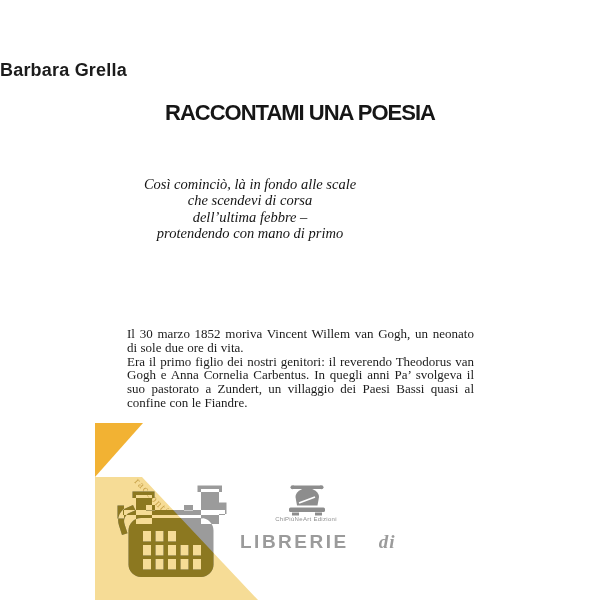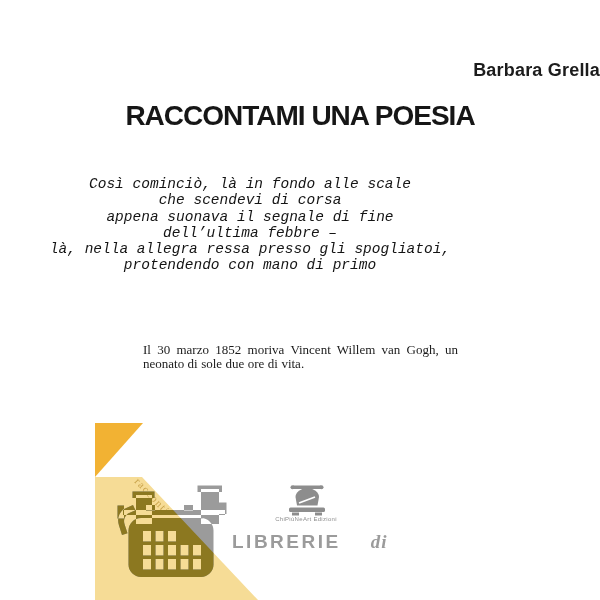--- a/index.html
+++ b/index.html
@@ -2,45 +2,45 @@
 <html><head>
 <meta charset="utf-8">
 <style>
   html,body{margin:0;padding:0;}
   body{
     width:600px;height:600px;background:#ffffff;position:relative;overflow:hidden;
     font-family:"Liberation Sans",sans-serif;
   }
   .cover{position:absolute;inset:0;}
   .author{
-    position:absolute;top:60px;left:0;width:600px;text-align:right;
+    position:absolute;top:60px;left:0;width:600px;text-align:left;
     font-weight:bold;font-size:18px;letter-spacing:.2px;color:#1c1c1c;
   }
   .title{
     position:absolute;top:100px;left:0;width:600px;margin:0;text-align:center;
-    font-weight:bold;font-size:28px;letter-spacing:-1px;color:#161616;
+    font-weight:bold;font-size:22px;letter-spacing:-1px;color:#161616;
   }
   .poem{
     position:absolute;top:176px;left:0;width:500px;text-align:center;
-    font-family:Liberation Mono, monospace;font-style:italic;
+    font-family:Liberation Serif, serif;font-style:italic;
     font-size:14.5px;line-height:16.3px;color:#141414;
   }
   .body-text{
     position:absolute;top:327px;left:127px;width:347px;
     font-family:"Liberation Serif",serif;font-size:13px;line-height:13.8px;
     text-align:justify;color:#1b1b1b;word-spacing:.2px;
   }
-  .body-text p{margin:16px;}
+  .body-text p{margin:0;}
   .watermark{position:absolute;left:0;top:0;pointer-events:none;}
   .publisher{
     position:absolute;top:516px;left:262px;width:88px;text-align:center;
     font-size:6px;letter-spacing:.3px;color:#8e8e8e;
   }
   .bookstore{
-    position:absolute;top:531px;left:232px;width:240px;
+    position:absolute;top:531px;left:240px;width:240px;
     display:flex;align-items:flex-start;gap:9px;
     color:#9b9b9b;white-space:nowrap;
   }
   .bookstore .word{
     font-weight:bold;font-size:19px;letter-spacing:2.5px;
     font-family:"Liberation Sans",sans-serif;
   }
   .bookstore .di{
     font-family:"Liberation Serif",serif;font-style:italic;font-weight:bold;
     font-size:19px;letter-spacing:1px;margin-left:21px;
@@ -51,28 +51,27 @@
 
 <div class="cover">
 
   <div class="author">Barbara Grella</div>
 
   <h1 class="title">RACCONTAMI UNA POESIA</h1>
 
   <div class="poem">
     <div>Così cominciò, là in fondo alle scale</div>
     <div>che scendevi di corsa</div>
-    <div>appena suonava il segnale di fine</div>
     <div>dell’ultima febbre –</div>
-    <div>là, nella allegra ressa presso gli spogliatoi,</div>
     <div>protendendo con mano di primo</div>
   </div>
 
   <div class="body-text">
     <p>Il 30 marzo 1852 moriva Vincent Willem van Gogh, un neonato di sole due ore di vita.</p>
+    <p>Era il primo figlio dei nostri genitori: il reverendo Theodorus van Gogh e Anna Cornelia Carbentus. In quegli anni Pa’ svolgeva il suo pastorato a Zundert, un villaggio dei Paesi Bassi quasi al confine con le Fiandre.</p>
   </div>
 
   <svg class="watermark" width="600" height="600" viewBox="0 0 600 600">
     <defs>
       <clipPath id="yellow-clip">
         <polygon points="95,423 143,423 95,477"></polygon>
         <polygon points="95,477 142,477 258,600 95,600"></polygon>
       </clipPath>
       <path id="typewriter-shape" fill-rule="evenodd" d="
         M123 510 h102 v5 h-102 z

